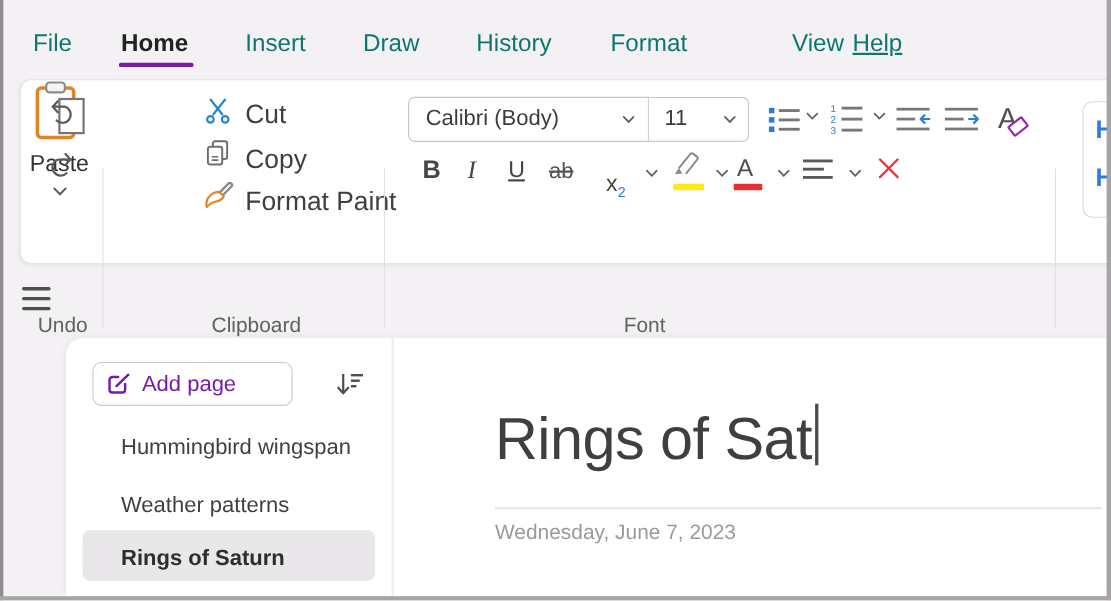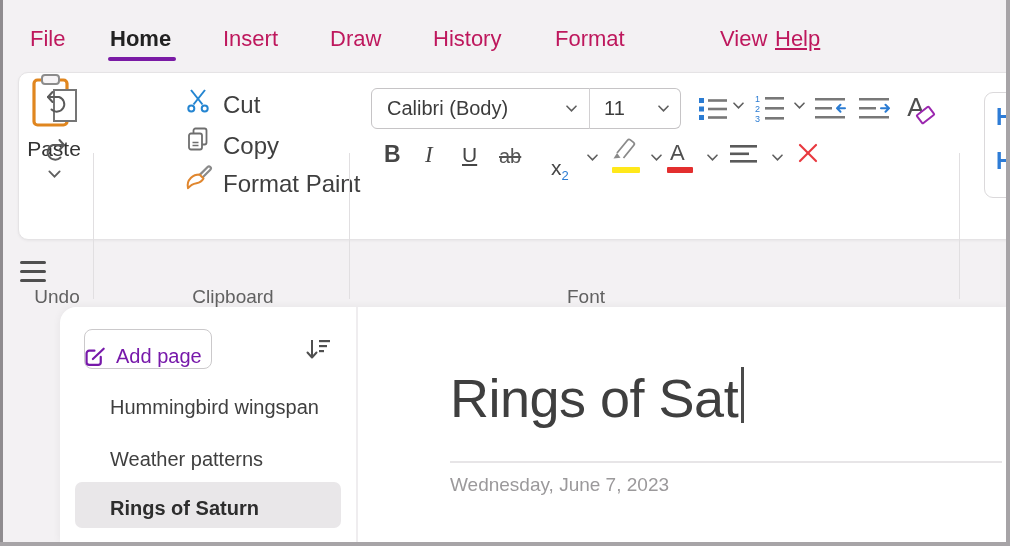--- a/index.html
+++ b/index.html
@@ -7,21 +7,21 @@
          font-family:"Liberation Sans",sans-serif;color:#3f3f3f;}
   .abs{position:absolute;}
 
   
   .edge{position:absolute;background:#a7a4a7;z-index:60;}
   .edge-left{left:0;top:0;width:3px;height:546px;background:#8f8c8f;}
   .edge-right{right:0;top:0;width:4px;height:546px;}
   .edge-bottom{left:0;bottom:0;width:1010px;height:4px;}
 
   
-  .menu-item{position:absolute;top:26px;font-size:22px;color:#be185d;cursor:default;white-space:nowrap;}
+  .menu-item{position:absolute;top:26px;font-size:22px;color:#0f766e;cursor:default;white-space:nowrap;}
   .menu-item.active{color:#222;font-weight:700;}
   .mi-0{left:30px;} .mi-1{left:110px;} .mi-2{left:223px;} .mi-3{left:330px;}
   .mi-4{left:433px;} .mi-5{left:555px;} .mi-6{left:676px;margin-left:44px;} .mi-7{left:775px;text-decoration:underline;}
   .home-underline{left:108px;top:57px;width:68px;height:4px;background:#7a1ba5;border-radius:2px;}
 
   
   .ribbon{left:18px;top:72px;width:988px;height:166px;background:#fff;border:1px solid #e5e3e5;
           border-radius:10px 0 0 10px;box-shadow:0 1px 3px rgba(0,0,0,.05);}
   .vdiv{position:absolute;top:80px;height:146px;width:1px;background:#e1dfe1;}
   .grp-label{position:absolute;top:213px;font-size:19px;color:#616161;text-align:center;}
@@ -54,22 +54,22 @@
 
   
   .hamburger{left:20px;top:261px;width:26px;height:23px;cursor:pointer;}
   .hamburger div{width:26px;height:2.5px;background:#4f4f4f;border-radius:2px;position:absolute;}
 
   
   .sheet{left:60px;top:307px;right:4px;bottom:4px;background:#fff;border-radius:16px 0 0 0;
          box-shadow:0 0 8px rgba(0,0,0,.06);}
   .sheet-divider{left:356px;top:307px;bottom:4px;width:2px;background:#efedef;}
 
-  .add-page{left:84px;top:329px;width:128px;height:40px;border:1.5px solid #cbc9cb;border-radius:8px;
-            background:#fff;display:flex;align-items:flex-end;gap:10px;box-sizing:border-box;cursor:pointer;}
+  .add-page{left:84px;top:329px;width:182px;height:40px;border:1.5px solid #cbc9cb;border-radius:8px;
+            background:#fff;display:flex;align-items:center;gap:10px;padding-left:13px;box-sizing:border-box;cursor:pointer;}
   .add-page span{font-size:20px;color:#7719aa;}
   .sort-btn{left:300px;top:331px;width:36px;height:36px;}
 
   .page-item{position:absolute;left:110px;font-size:20px;color:#3f3f3f;white-space:nowrap;cursor:pointer;}
   .page-pill{left:75px;top:482px;width:266px;height:46px;background:#e9e7e9;border-radius:7px;}
   .page-item.sel{font-weight:700;color:#2d2d2d;}
 
   .note-title{left:450px;top:367px;font-size:54px;color:#3f3f3f;white-space:nowrap;letter-spacing:-0.5px;}
   .caret{display:inline-block;width:3px;height:56px;background:#4a4a4a;margin-left:3px;vertical-align:-6px;}
   .title-rule{left:450px;top:461px;width:552px;height:2px;background:#e7e5e7;}

